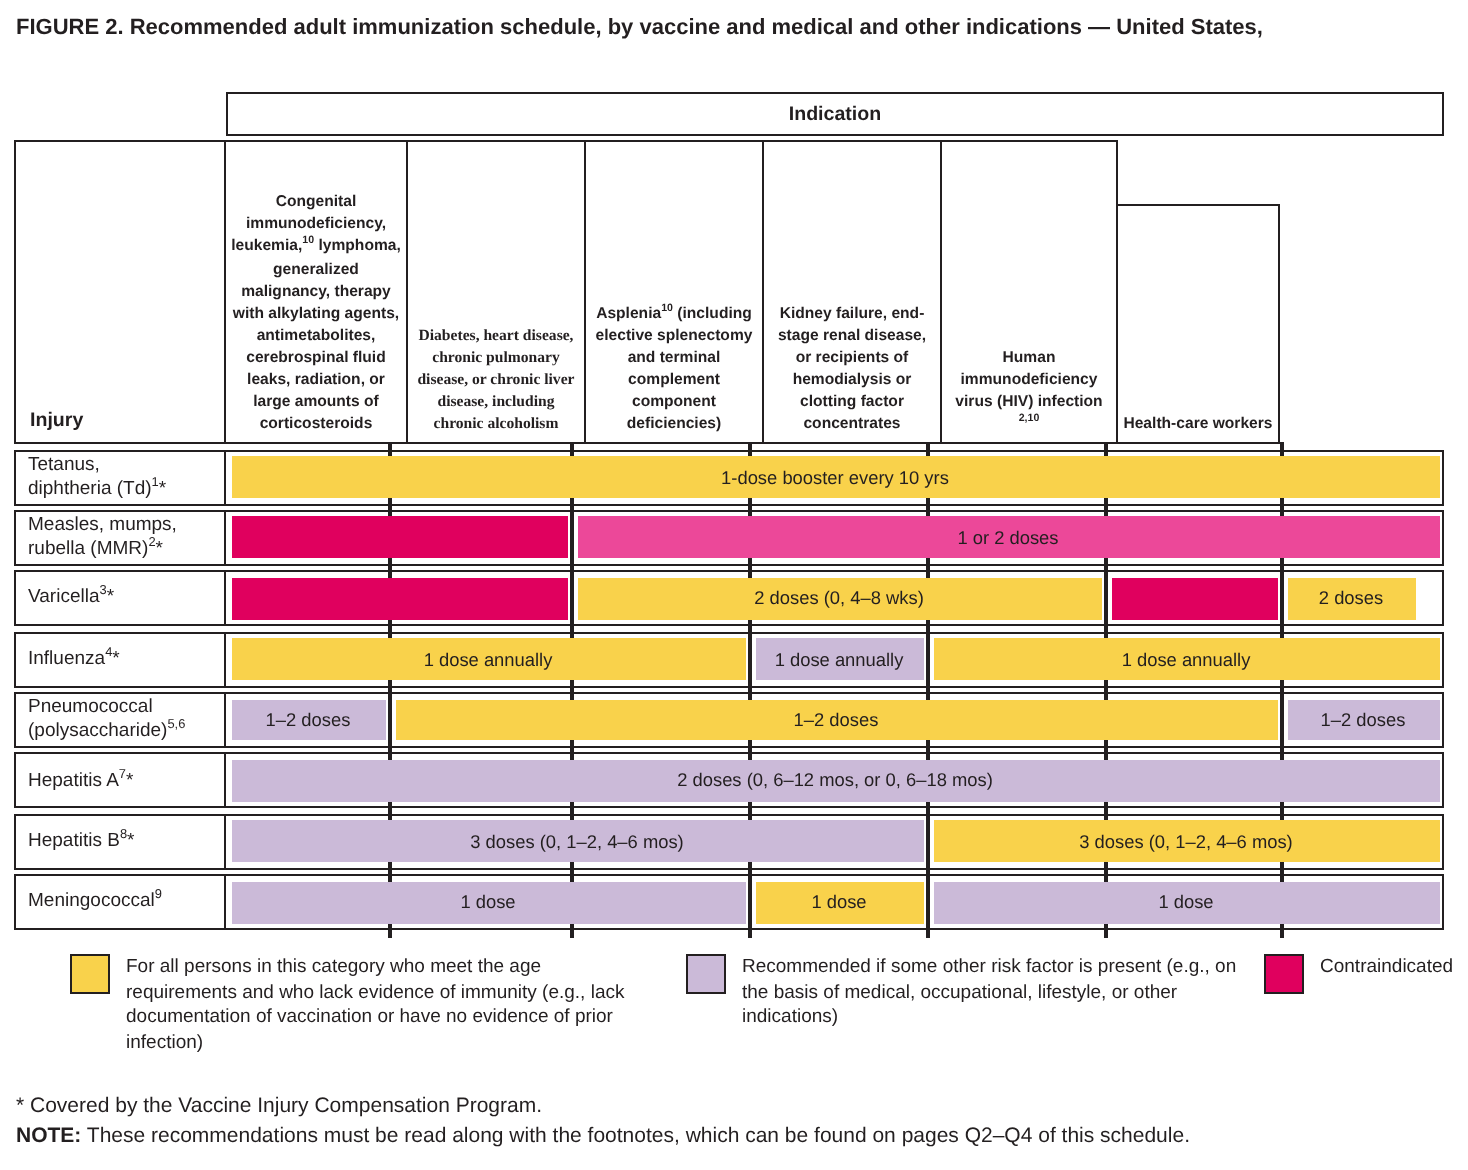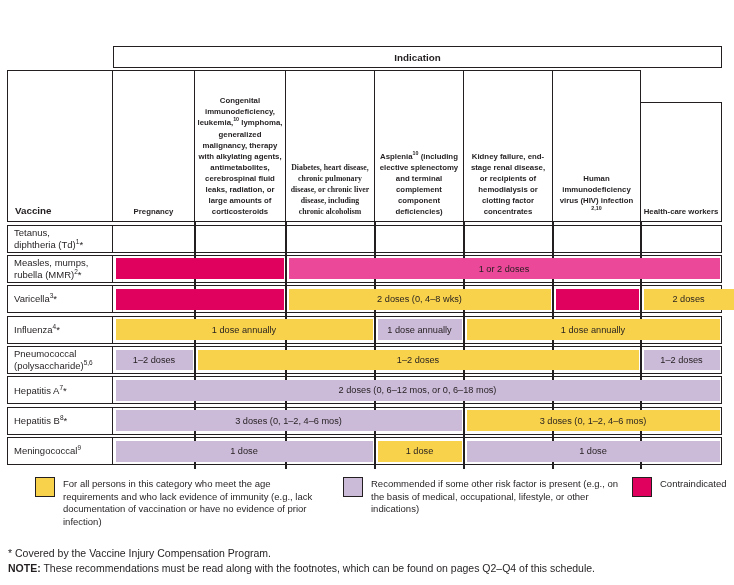--- a/index.html
+++ b/index.html
@@ -59,30 +59,28 @@
   .ltext { font-size:9.5px; line-height:1.33; padding-top:1px; }
   .li-0 { left:28px; }  .li-0 .ltext { width:262px; }
   .li-1 { left:336px; } .li-1 .ltext { width:252px; }
   .li-2 { left:625px; } .li-2 .ltext { width:80px; }
   .footnotes { position:absolute; top:546px; left:8px; width:722px; font-size:10.5px; line-height:1.45; }
 </style>
 </head>
 <body>
 
 <div class="title">
+  <div>FIGURE 2. Recommended adult immunization schedule, by vaccine and medical and other indications — United States,</div>
 </div>
 
 <div class="schedule">
   <div class="ind-hdr">Indication</div>
   <div class="hdr-row">
-    <div class="vac-hdr">Vaccine</div>
+    <div class="vac-hdr">Injury</div>
     <div class="hcols" id="hcols">
-        <div class="hcell" style="width: 82px;">
-          <div class="inner">Pregnancy</div>
-        </div>
         <div class="hcell" style="width: 91px;">
           <div class="inner">Congenital immunodeficiency, leukemia,<sup>10</sup> lymphoma, generalized malignancy, therapy with alkylating agents, antimetabolites, cerebrospinal fluid leaks, radiation, or large amounts of corticosteroids</div>
         </div>
         <div class="hcell" style="width: 89px; font-family: Liberation Serif, serif;">
           <div class="inner">Diabetes, heart disease, chronic pulmonary disease, or chronic liver disease, including chronic alcoholism</div>
         </div>
         <div class="hcell" style="width: 89px;">
           <div class="inner">Asplenia<sup>10</sup> (including elective splenectomy and terminal complement component deficiencies)</div>
         </div>
         <div class="hcell" style="width: 89px;">
@@ -101,20 +99,23 @@
         <div class="vcell">
           <span>Tetanus,<br>diphtheria (Td)<sup>1</sup>*</span>
         </div>
         <div class="barea">
           <div class="gl" style="left: 81.3px;"></div>
           <div class="gl" style="left: 172.3px;"></div>
           <div class="gl" style="left: 261.3px;"></div>
           <div class="gl" style="left: 350.3px;"></div>
           <div class="gl" style="left: 439.3px;"></div>
           <div class="gl" style="left: 527.3px;"></div>
+          <div class="bar" style="left: 2.5px; width: 604px; background: rgb(249, 210, 75);">
+            <span>1-dose booster every 10 yrs</span>
+          </div>
         </div>
       </div>
       <div class="row">
         <div class="vcell">
           <span>Measles, mumps,<br>rubella (MMR)<sup>2</sup>*</span>
         </div>
         <div class="barea">
           <div class="gl" style="left: 81.3px;"></div>
           <div class="gl" style="left: 172.3px;"></div>
           <div class="gl" style="left: 261.3px;"></div>
@@ -136,21 +137,21 @@
           <div class="gl" style="left: 172.3px;"></div>
           <div class="gl" style="left: 261.3px;"></div>
           <div class="gl" style="left: 350.3px;"></div>
           <div class="gl" style="left: 439.3px;"></div>
           <div class="gl" style="left: 527.3px;"></div>
           <div class="bar" style="left: 2.5px; width: 168px; background: rgb(224, 0, 94);"></div>
           <div class="bar" style="left: 175.5px; width: 262px; background: rgb(249, 210, 75);">
             <span>2 doses (0, 4–8 wks)</span>
           </div>
           <div class="bar" style="left: 442.5px; width: 83px; background: rgb(224, 0, 94);"></div>
-          <div class="bar" style="left: 530.5px; width: 90px; background: rgb(249, 210, 75);">
+          <div class="bar" style="left: 530.5px; width: 64px; background: rgb(249, 210, 75);">
             <span>2 doses</span>
           </div>
         </div>
       </div>
       <div class="row">
         <div class="vcell">
           <span>Influenza<sup>4</sup>*</span>
         </div>
         <div class="barea">
           <div class="gl" style="left: 81.3px;"></div>

